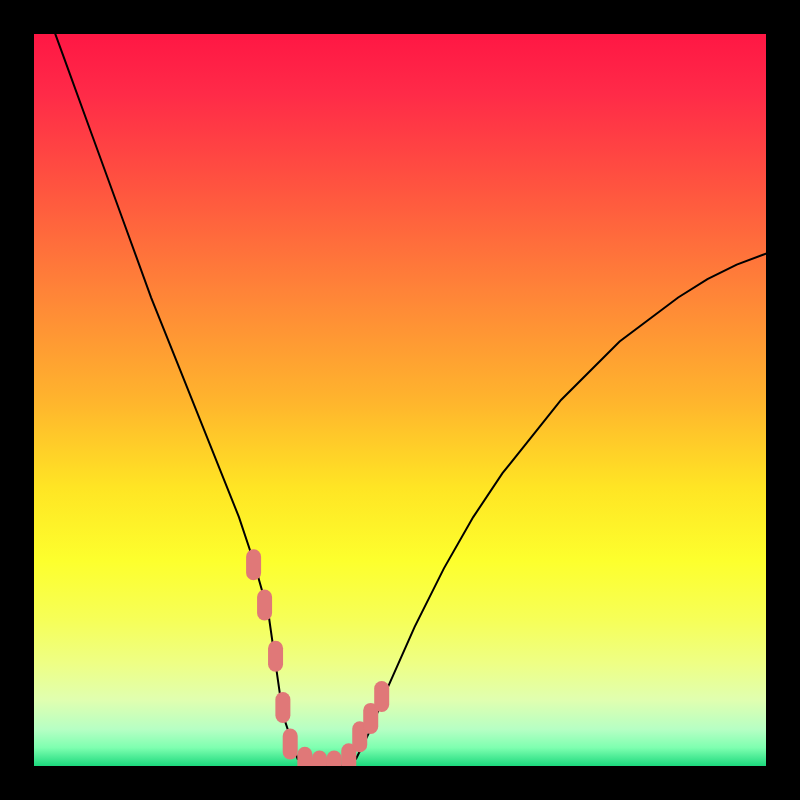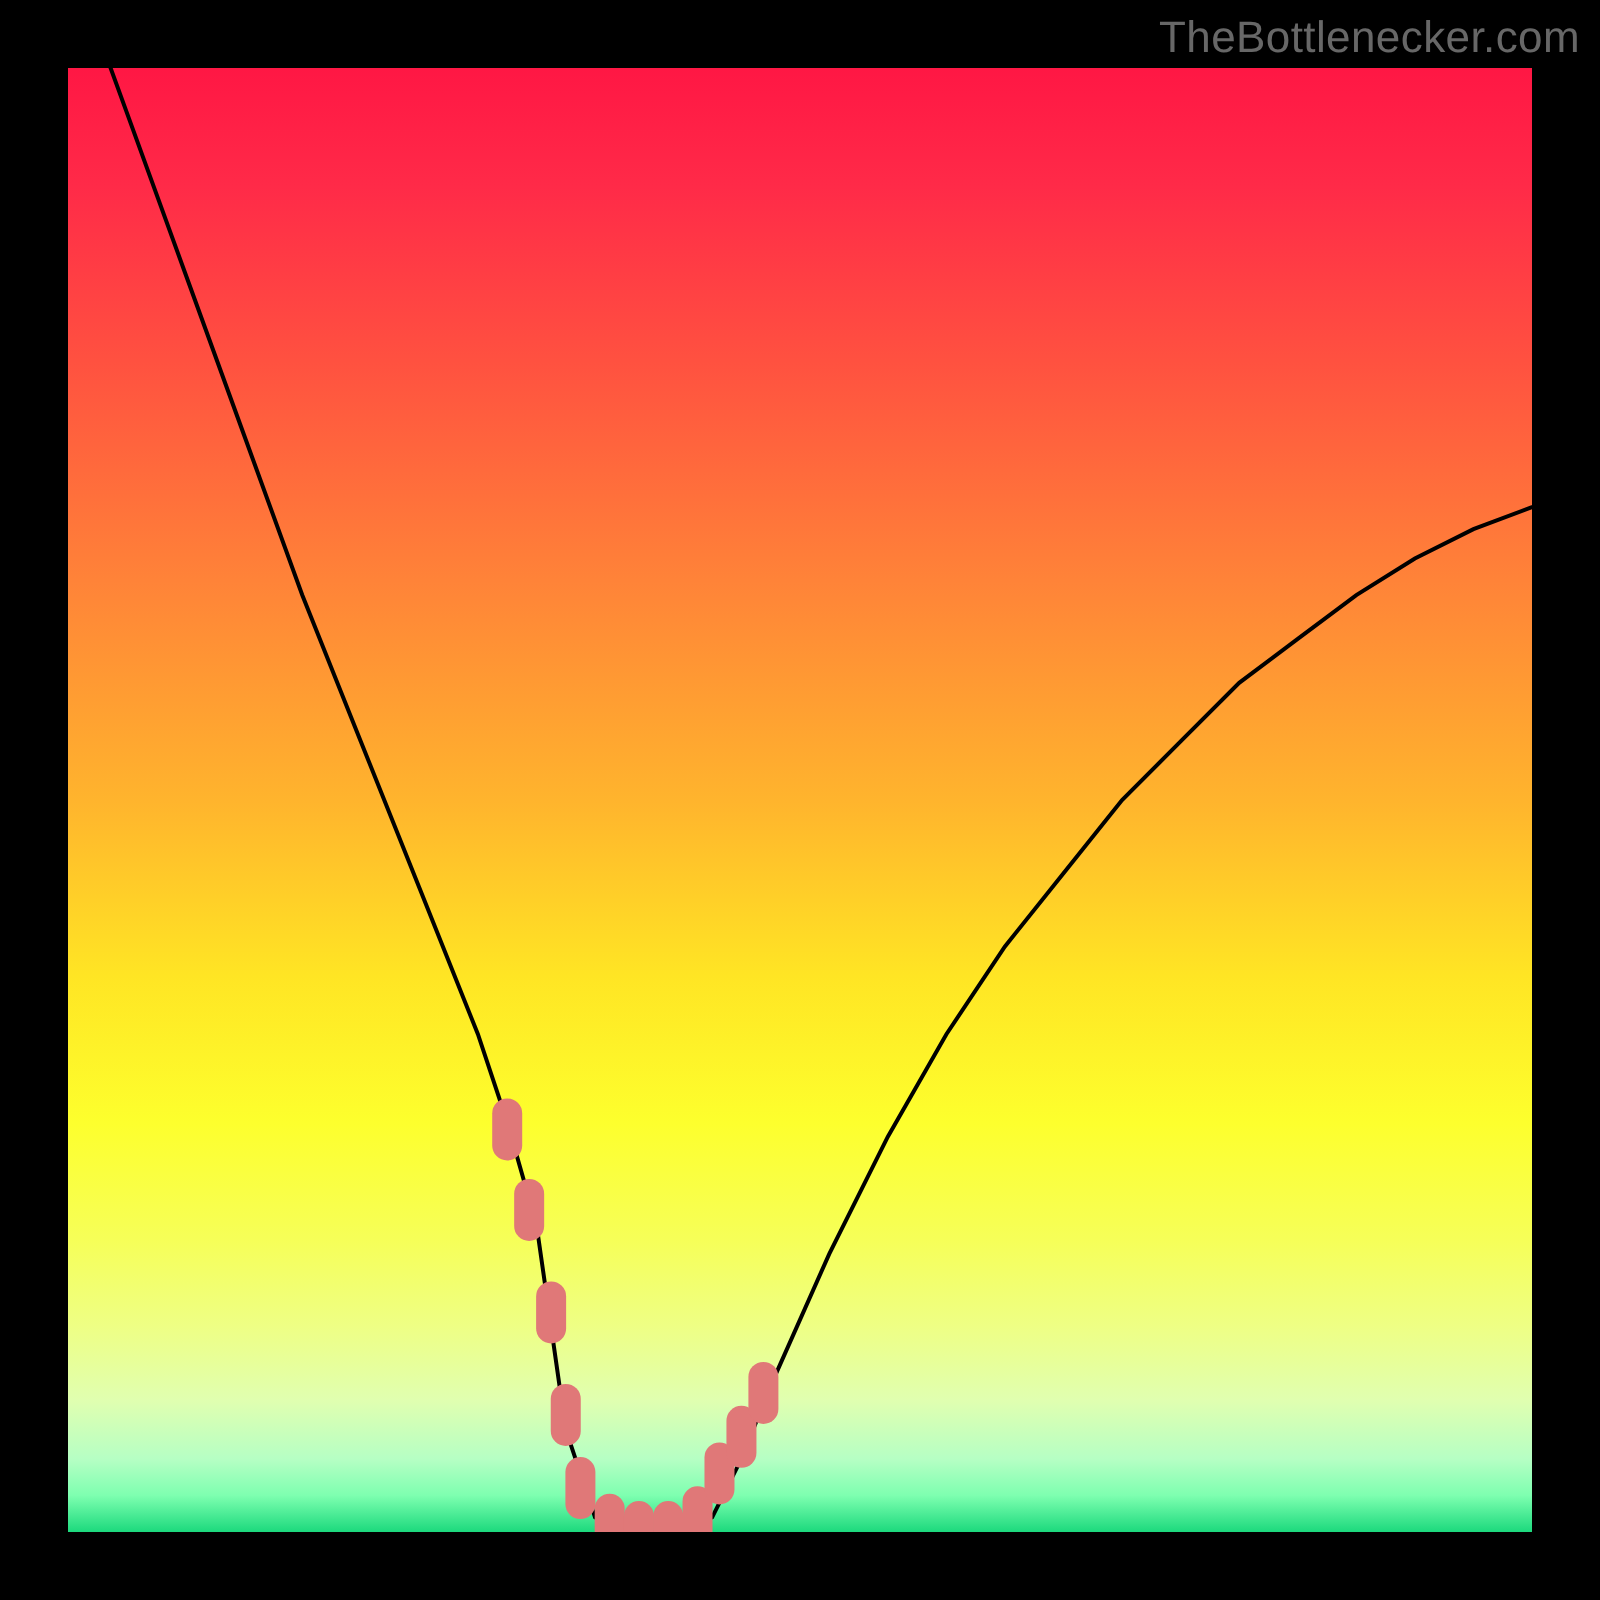--- a/index.html
+++ b/index.html
@@ -37,21 +37,20 @@
     letter-spacing: 0.2px;
   }
   svg {
     display: block;
   }
 </style>
 </head>
 <body>
 
 <div class="frame">
-  <div class="watermark">TheBottlenecker.com</div>
   <div class="plot">
     <svg id="chart-svg" width="732" height="732" viewBox="0 0 732 732" preserveAspectRatio="none">
       <defs>
         <linearGradient id="bg-grad" x1="0" y1="0" x2="0" y2="1">
             <stop offset="0.00%" stop-color="#ff1744"></stop>
             <stop offset="8.00%" stop-color="#ff2a48"></stop>
             <stop offset="20.00%" stop-color="#ff5140"></stop>
             <stop offset="35.00%" stop-color="#ff8338"></stop>
             <stop offset="50.00%" stop-color="#ffb42d"></stop>
             <stop offset="62.00%" stop-color="#ffe524"></stop>

